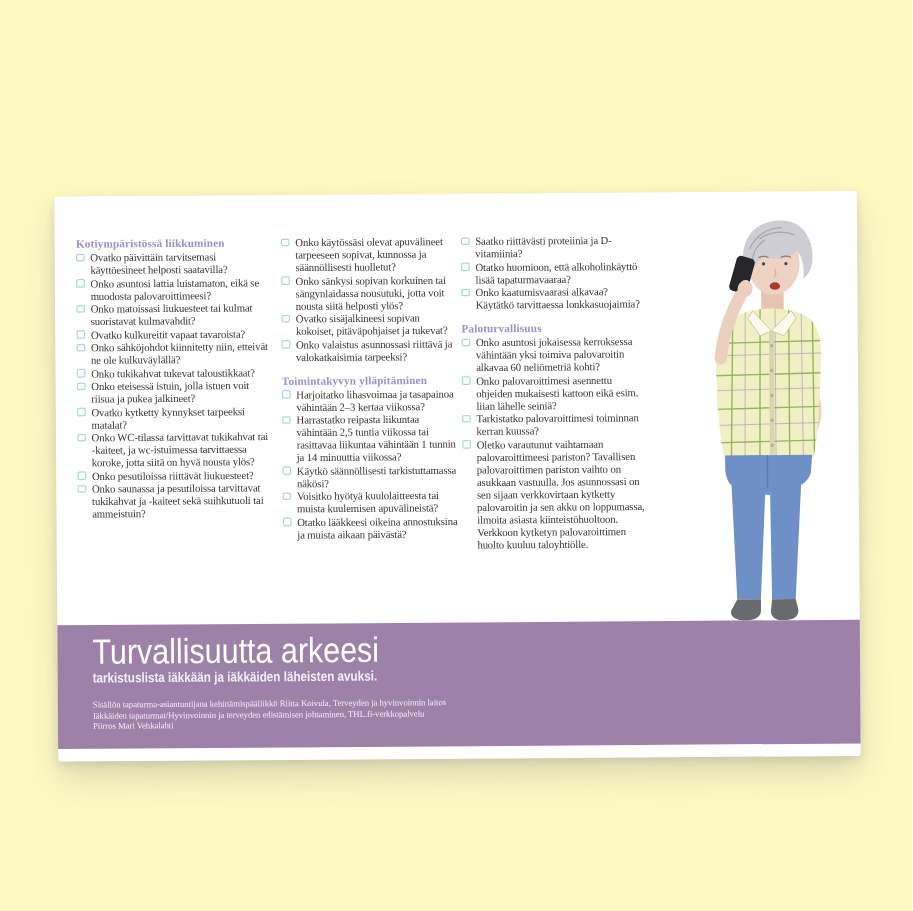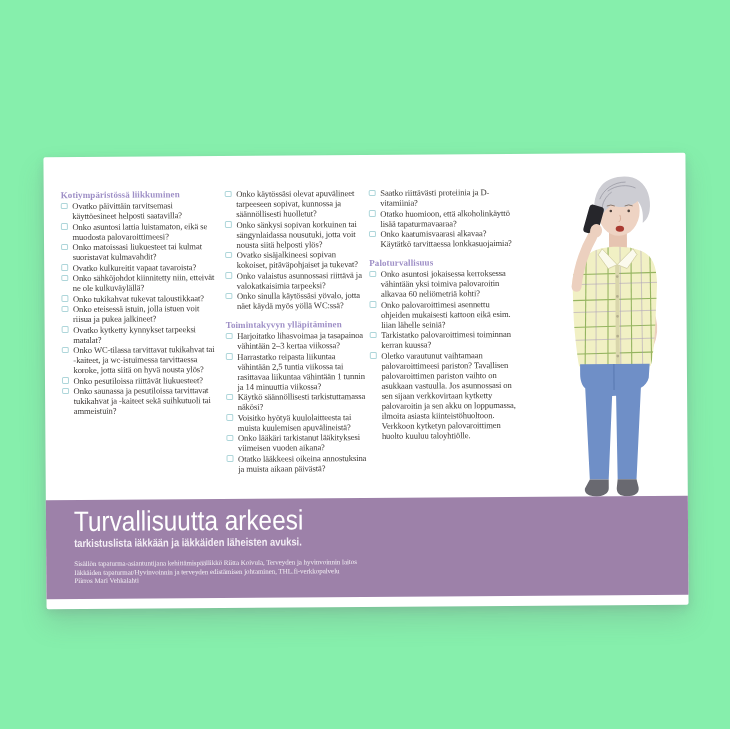--- a/index.html
+++ b/index.html
@@ -1,18 +1,18 @@
 <!DOCTYPE html>
 <html><head>
 <meta charset="utf-8">
 <style>
   html,body{margin:0;padding:0;background:#ffffff;width:730px;height:729px;overflow:hidden;}
   *{box-sizing:border-box;}
 
-  .stage{position:relative;width:730px;height:729px;background:#86efac;font-family:"Liberation Serif",serif;}
+  .stage{position:relative;width:730px;height:729px;background:#fef9c3;font-family:"Liberation Serif",serif;}
 
   .sheet{
     position:absolute;left:45px;top:155px;width:642px;height:452px;
     background:#ffffff;border-radius:2px;
     box-shadow:0 3px 8px rgba(110,110,120,.20), 0 14px 26px rgba(110,110,120,.22);
     transform:rotate(-0.4deg);transform-origin:50% 50%;
   }
 
   
   .columns{position:absolute;left:17px;top:33px;width:480px;height:300px;}
@@ -124,46 +124,38 @@
               <span class="itx">Onko sänkysi sopivan korkuinen tai sängynlaidassa nousutuki, jotta voit nousta siitä helposti ylös?</span>
             </div>
             <div class="item">
               <span class="cb"></span>
               <span class="itx">Ovatko sisäjalkineesi sopivan kokoiset, pitäväpohjaiset ja tukevat?</span>
             </div>
             <div class="item">
               <span class="cb"></span>
               <span class="itx">Onko valaistus asunnossasi riittävä ja valokatkaisimia tarpeeksi?</span>
             </div>
-            <div class="item">
-              <span class="cb"></span>
-              <span class="itx">Onko sinulla käytössäsi yövalo, jotta näet käydä myös yöllä WC:ssä?</span>
-            </div>
           </div>
           <div class="block block-gap">
             <div class="sec-heading">Toimintakyvyn ylläpitäminen</div>
             <div class="item">
               <span class="cb"></span>
               <span class="itx">Harjoitatko lihasvoimaa ja tasapainoa vähintään 2–3 kertaa viikossa?</span>
             </div>
             <div class="item">
               <span class="cb"></span>
               <span class="itx">Harrastatko reipasta liikuntaa vähintään 2,5 tuntia viikossa tai rasittavaa liikuntaa vähintään 1 tunnin ja 14 minuuttia viikossa?</span>
             </div>
             <div class="item">
               <span class="cb"></span>
               <span class="itx">Käytkö säännöllisesti tarkistuttamassa näkösi?</span>
             </div>
             <div class="item">
               <span class="cb"></span>
               <span class="itx">Voisitko hyötyä kuulolaitteesta tai muista kuulemisen apuvälineistä?</span>
-            </div>
-            <div class="item">
-              <span class="cb"></span>
-              <span class="itx">Onko lääkäri tarkistanut lääkityksesi viimeisen vuoden aikana?</span>
             </div>
             <div class="item">
               <span class="cb"></span>
               <span class="itx">Otatko lääkkeesi oikeina annostuksina ja muista aikaan päivästä?</span>
             </div>
           </div>
         </div>
         <div class="col col2">
           <div class="block">
             <div class="item">

